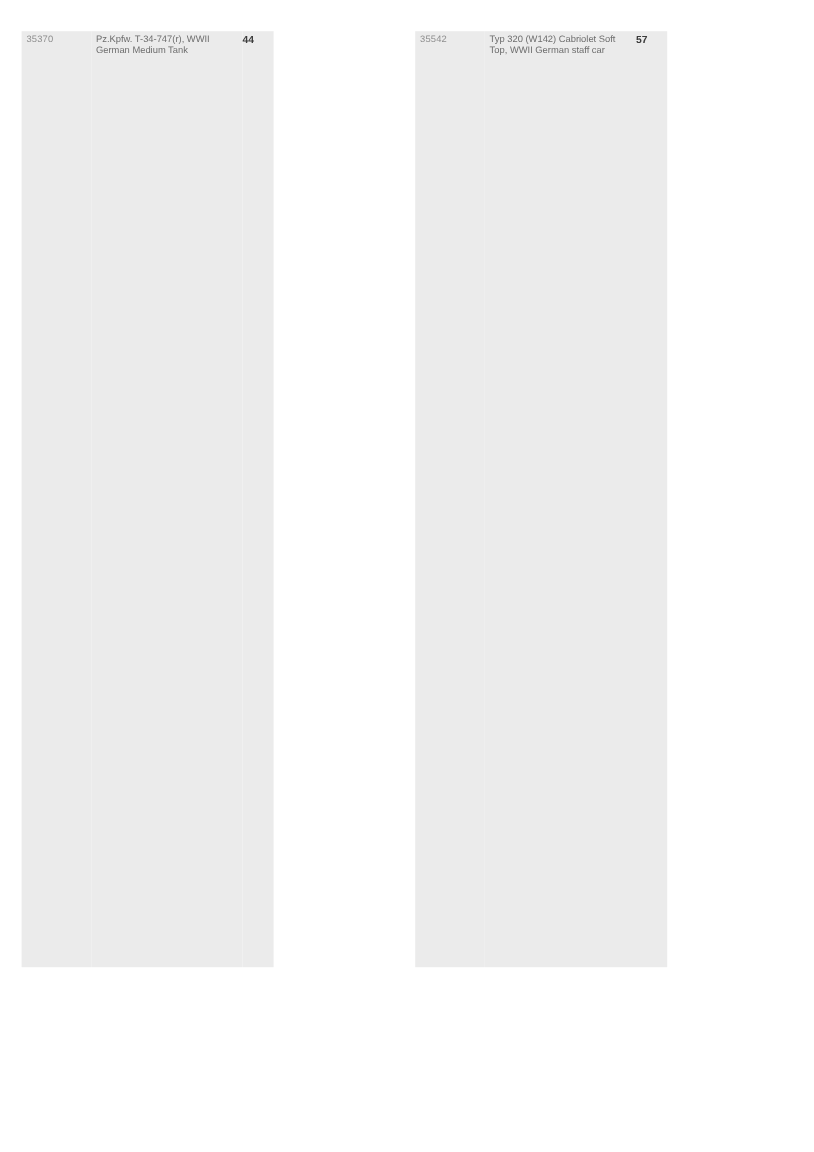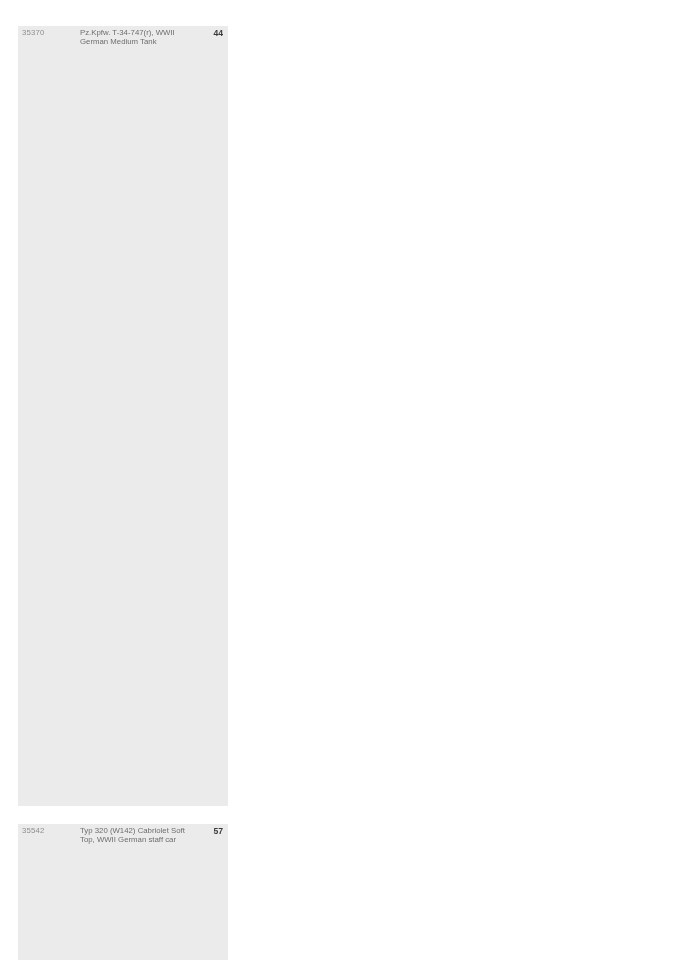--- a/index.html
+++ b/index.html
@@ -14,21 +14,21 @@
     font-family: "Liberation Sans", sans-serif;
     color: #4a4a4a;
     overflow: hidden;
   }
   .page {
     width: 678px;
     height: 780px;
     box-sizing: border-box;
     padding: 26px 16px 10px 18px;
     display: flex;
-    flex-direction: column;
+    flex-direction: row;
     gap: 18px;
   }
   .column {
     width: 310px;
     flex: 0 0 310px;
   }
   table.listing {
     width: 100%;
     border-collapse: collapse;
     table-layout: fixed;

